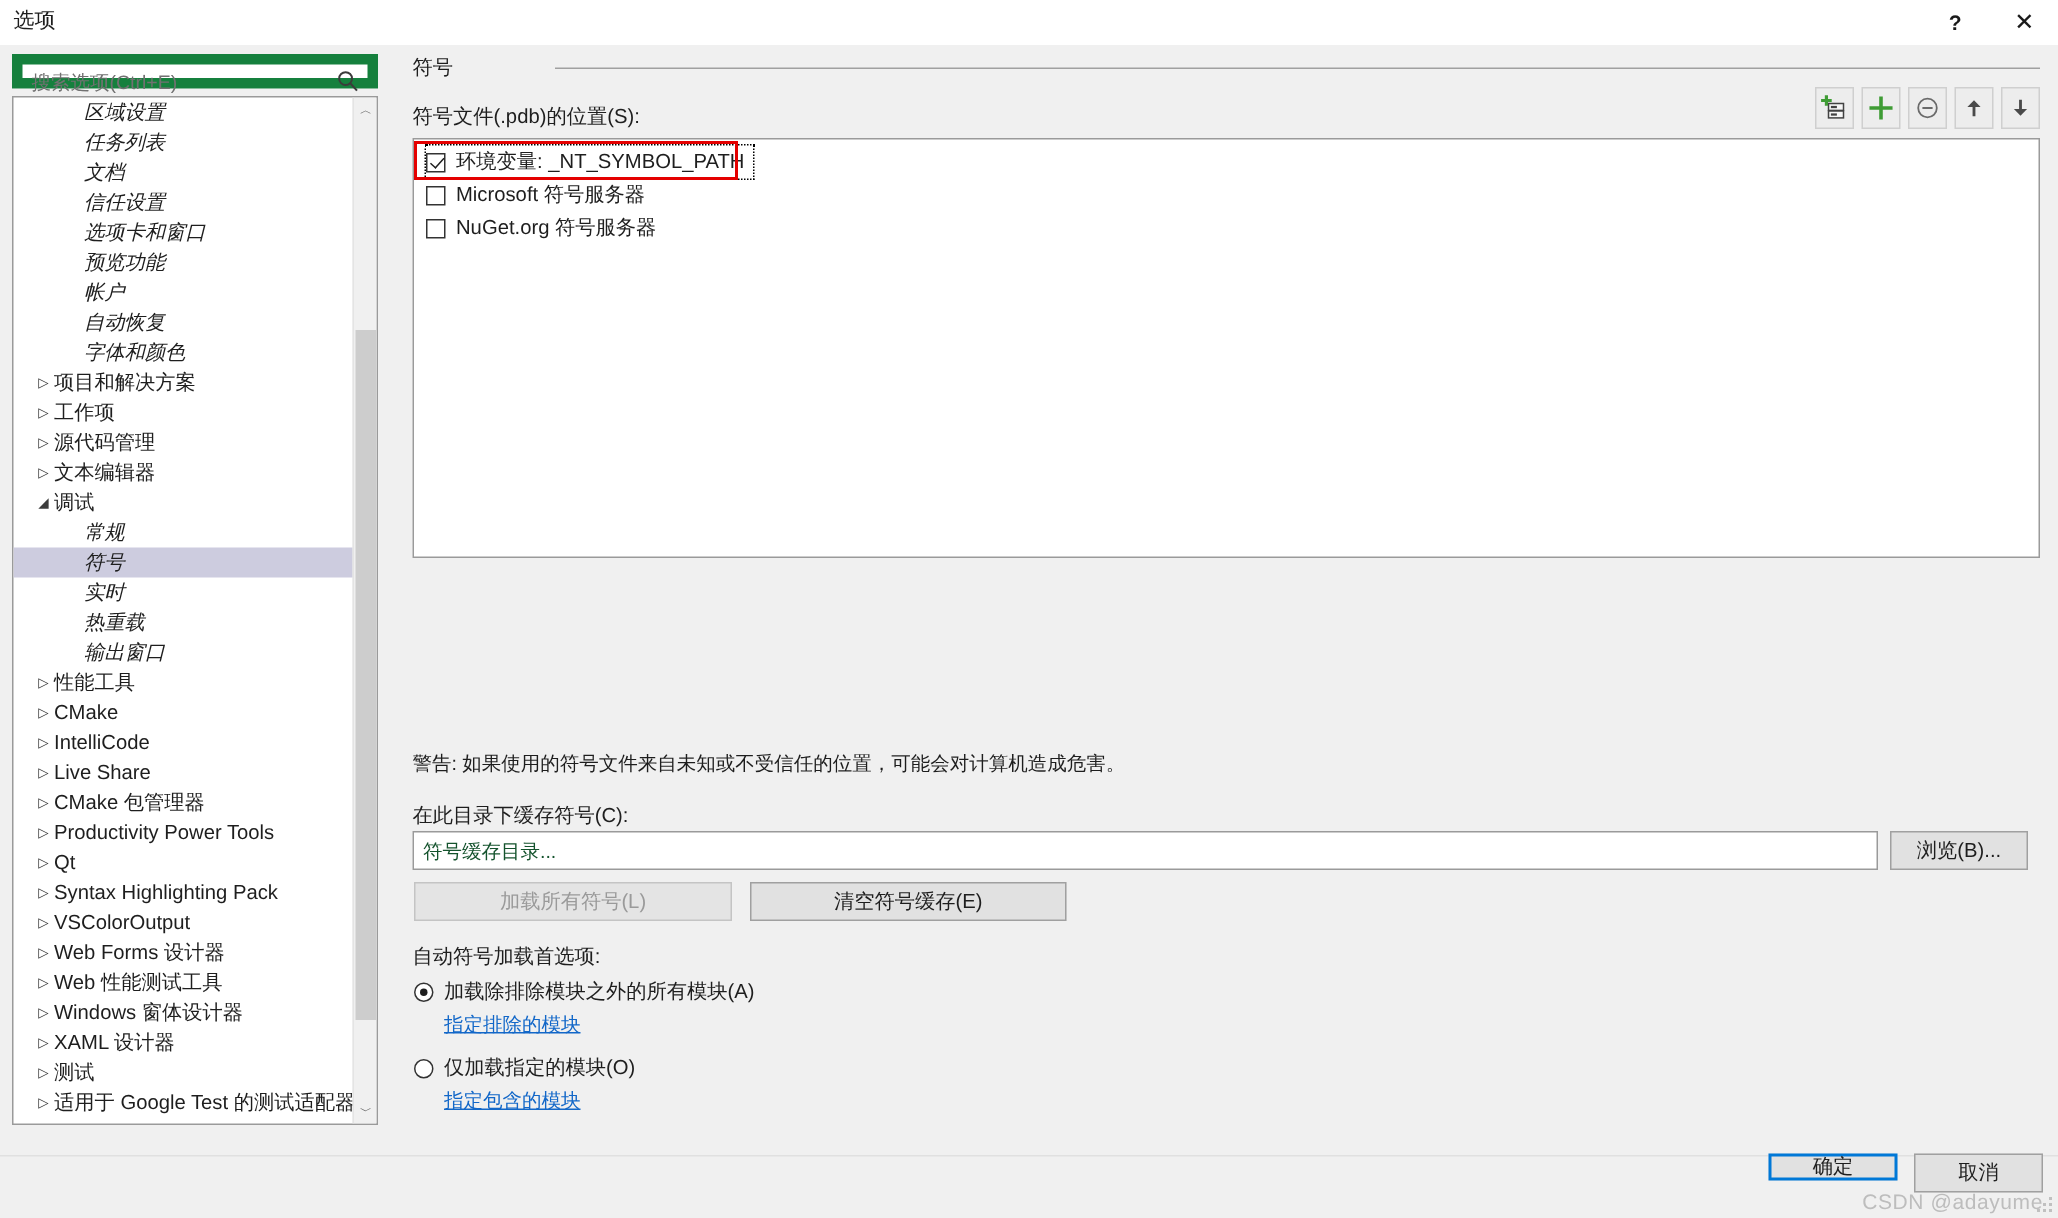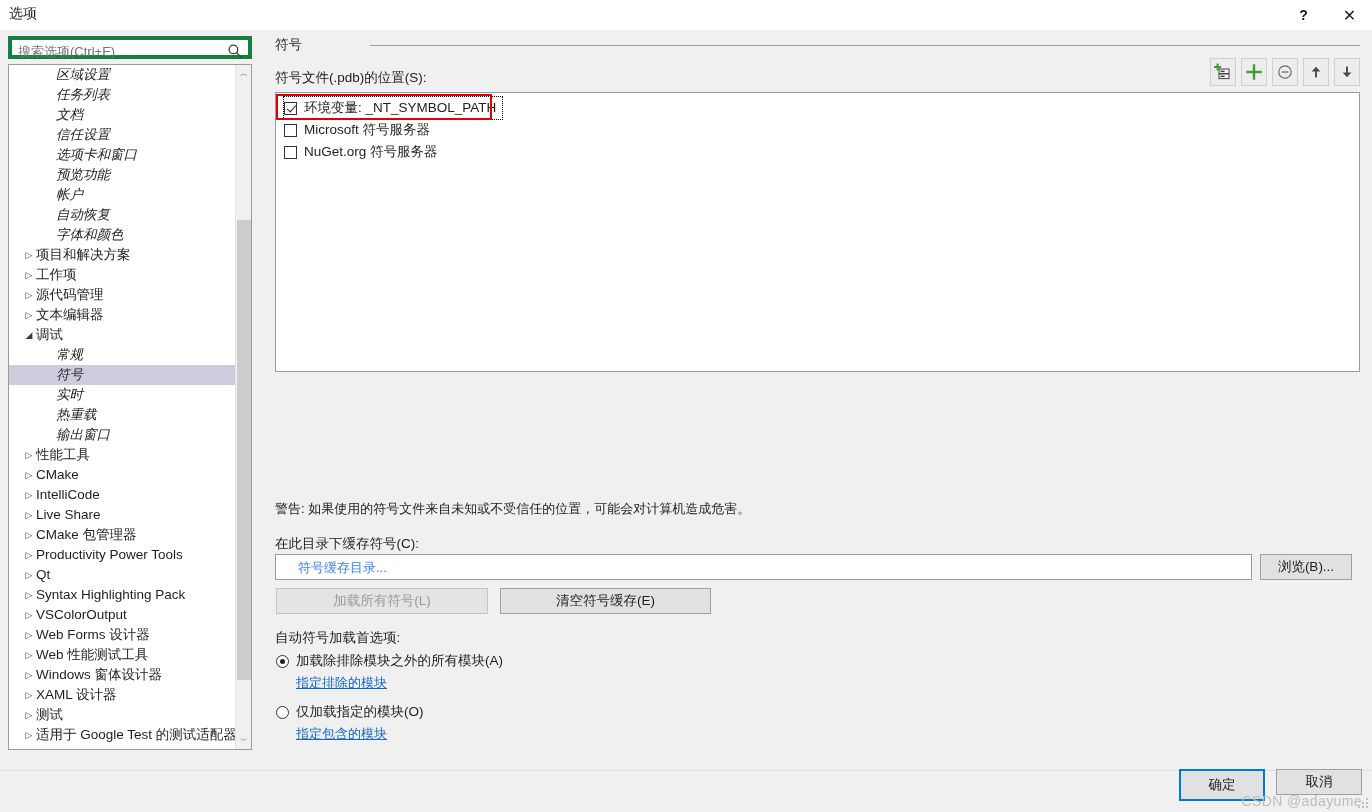--- a/index.html
+++ b/index.html
@@ -27,21 +27,21 @@
     position: absolute; top: 0; height: 30px; width: 45px;
     display: flex; align-items: center; justify-content: center;
     font-size: 14px; color: #1a1a1a; cursor: default;
   }
   .tb-help { right: 46px; font-weight: bold; font-size: 14px; }
   .tb-close { right: 0px; font-size: 16px; font-weight: 300; }
 
   
   .search-box {
     position: absolute; left: 8px; top: 36px; width: 244px; height: 23px;
-    background: #fff; border: 4px solid #15803d;
+    background: #fff; border: 7px solid #15803d;
     display: flex; align-items: center;
   }
   .search-placeholder {
     position: absolute; left: 6px; top: 3px;
     font-size: 13px; color: #717171;
   }
   .search-icon {
     position: absolute; right: 5px; top: 3px;
     width: 16px; height: 16px; color: #3b3b3b;
   }
@@ -136,21 +136,21 @@
   .warning-text {
     position: absolute; left: 275px; top: 500px;
     font-size: 13px; color: #1e1e1e;
   }
 
   .cache-input {
     position: absolute; left: 275px; top: 554px; width: 977px; height: 26px;
     background: #fff; border: 1px solid #9a9a9a;
   }
   .cache-placeholder {
-    position: absolute; left: 22px; top: 4px; font-size: 13px; color: #3b82f6;
+    position: absolute; left: 6px; top: 4px; font-size: 13px; color: #14532d;
   }
 
   .btn {
     position: absolute; background: #e1e1e1; border: 1px solid #a0a0a0;
     font-size: 13.5px; color: #1e1e1e;
     display: flex; align-items: center; justify-content: center;
     cursor: default; font-family: "Liberation Sans", sans-serif;
   }
   .btn.disabled { color: #9a9a9a; background: #e4e4e4; border-color: #c4c4c4; }
   .btn-browse  { left: 1260px; top: 554px; width: 92px; height: 26px; }
@@ -172,21 +172,21 @@
   .link {
     position: absolute; font-size: 13px; color: #1267c8;
     text-decoration: underline; cursor: pointer;
   }
 
   .bottom-sep {
     position: absolute; left: 0; top: 770px; width: 1372px; height: 1px;
     background: #e0e0e0;
   }
   .btn-ok {
-    left: 1179px; top: 769px; width: 86px; height: 32px;
+    left: 1179px; top: 769px; width: 86px; height: 18px;
     background: #e1e1e1; border: 2px solid #0078d7;
   }
   .btn-cancel { left: 1276px; top: 769px; width: 86px; height: 26px; }
 
   .watermark {
     position: absolute; right: 10px; bottom: 3px;
     font-size: 14px; color: #bdbdbd; letter-spacing: .4px;
     pointer-events: none; font-family: "Liberation Sans", sans-serif;
   }
   .resize-grip {

